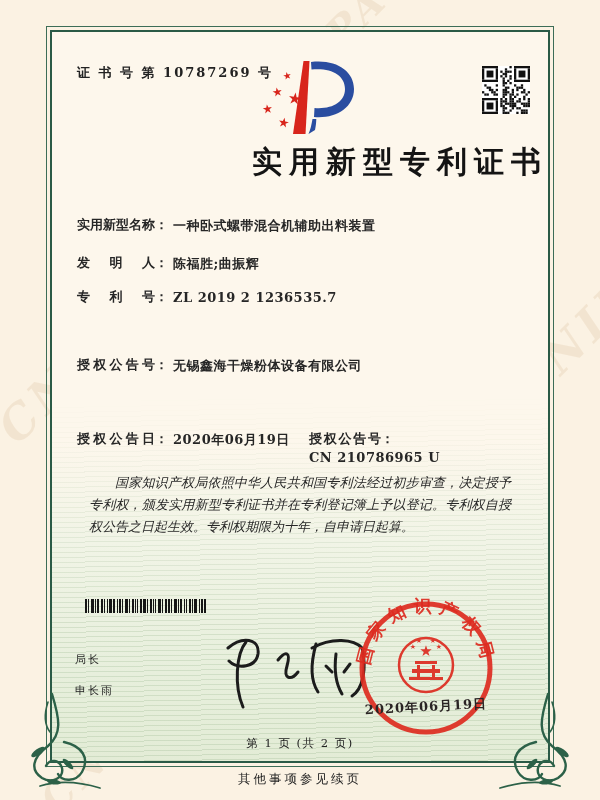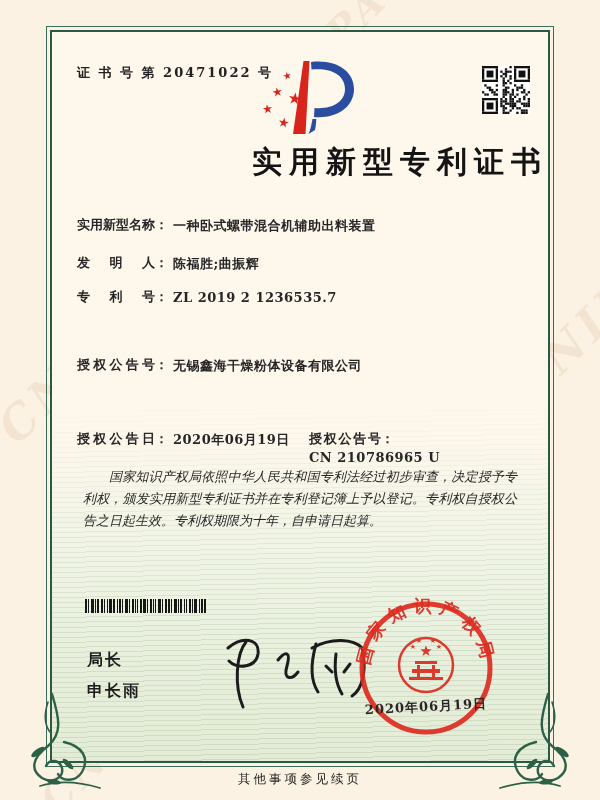--- a/index.html
+++ b/index.html
@@ -32,25 +32,25 @@
   .title{left:0;right:0;top:110px;text-align:right;font-size:30px;font-weight:bold;
          letter-spacing:7px;color:#141414;}
   .frow{left:25px;right:25px;font-size:13px;font-weight:600;color:#262626;}
   .flabel{display:inline-block;width:78px;text-align:justify;text-align-last:justify;vertical-align:top;}
   .fcolon{display:inline-block;vertical-align:top;margin-right:5px;}
   .fvalue{display:inline-block;vertical-align:top;max-width:358px;line-height:1.6;letter-spacing:.5px;}
   .g2{position:absolute;left:232px;top:0;}
   .g2 .flabel{width:72px;}
   .paras{left:25px;right:25px;top:428px;font-size:13px;font-style:italic;text-align:justify;
          line-height:1.68;color:#262626;}
-  .paras p{margin:6px;text-indent:2em;}
+  .paras p{margin:12px;text-indent:2em;}
   .barcode{left:33px;top:567px;height:14px;display:flex;align-items:stretch;}
   .barcode span{display:block;background:#161616;}
-  .director{left:35px;top:612px;font-family:"DejaVu Sans","Liberation Sans",sans-serif;
-            font-weight:bold;font-size:16px;color:#1d1d1d;line-height:31px;letter-spacing:2px;}
+  .director{left:23px;top:612px;font-family:"DejaVu Sans","Liberation Sans",sans-serif;
+            font-weight:normal;font-size:11px;color:#1d1d1d;line-height:31px;letter-spacing:2px;}
   .sig{left:112px;top:600px;}
   .seal{left:299px;top:561px;}
   .seal-date{left:299px;top:666px;width:150px;text-align:center;font-size:13px;font-weight:bold;
              color:#2a2424;letter-spacing:1px;transform:rotate(-3deg);}
   .page-info{left:0;right:0;top:704px;text-align:center;font-size:11.5px;letter-spacing:1.5px;color:#222;}
   .cont-note{position:absolute;left:0;right:0;top:771px;text-align:center;font-size:12.5px;
              letter-spacing:3px;color:#222;}
   .orn{position:absolute;width:104px;height:104px;pointer-events:none;}
   .orn-bl{left:4px;top:692px;}
   .orn-br{left:492px;top:692px;transform:scaleX(-1);}
@@ -61,21 +61,21 @@
 <div>
 
   <span class="wm" style="left:235px;top:28px;font-size:40px;">CNIPA</span>
   <span class="wm" style="left:-22px;top:340px;font-size:46px;">CNIPA</span>
   <span class="wm" style="left:492px;top:300px;font-size:46px;">CNIPA</span>
   <span class="wm" style="left:178px;top:492px;font-size:44px;">CNIPA</span>
   <span class="wm" style="left:22px;top:722px;font-size:40px;">CNIPA</span>
 
   <div class="frame">
 
-    <div class="cert-no">证 书 号 第 20471022 号</div>
+    <div class="cert-no">证 书 号 第 10787269 号</div>
 
     <svg class="logo" width="110" height="85" viewBox="0 0 110 85">
       <path d="M46.5 5 L52.5 5 L48.5 78 L36 78 Z" fill="#d8251c"></path>
       <path d="M54 6 C 79 3, 97 15, 97 33 C 97 52, 78 63, 57 61 L57.5 52 C 75 53.5, 88 46, 88 33 C 88 19, 74 11.5, 54.5 13.5 Z" fill="#2a4da0"></path>
       <path d="M55.5 63 C 54.5 68.5, 53.5 73.5, 51.5 78 L58 74 C 59 69.5, 59.2 66, 59.3 63 Z" fill="#2a4da0"></path>
       <g fill="#d8251c" font-family="DejaVu Sans, sans-serif" text-anchor="middle">
         <text x="31" y="23" font-size="10" transform="rotate(-12 31 23)">★</text>
         <text x="21" y="40" font-size="12" transform="rotate(-10 21 40)">★</text>
         <text x="37" y="48" font-size="16" transform="rotate(8 37 48)">★</text>
         <text x="11" y="57" font-size="12" transform="rotate(-8 11 57)">★</text>
@@ -320,20 +320,21 @@
         </g>
         <rect x="64" y="68" width="22" height="3"></rect>
         <rect x="61" y="76" width="28" height="4"></rect>
         <rect x="58" y="84" width="34" height="3"></rect>
         <rect x="66" y="72" width="3" height="12"></rect>
         <rect x="81" y="72" width="3" height="12"></rect>
       </g>
     </svg>
     <div class="seal-date">2020年06月19日</div>
 
+    <div class="page-info">第 1 页 (共 2 页)</div>
   </div>
 
   <svg class="orn orn-bl" viewBox="0 0 104 104">
     <g fill="none" stroke="#2c6148" stroke-width="2.4" stroke-linecap="round">
       <path d="M48 2 C 56 28, 58 42, 44 54 C 28 66, 26 78, 38 86 C 48 92, 60 86, 58 76 C 56 68, 46 66, 42 74"></path>
       <path d="M60 50 C 78 54, 86 66, 78 80 C 72 90, 58 90, 54 82"></path>
       <path d="M44 10 C 40 22, 40 32, 46 40" stroke-width="1.6"></path>
       <path d="M36 94 C 56 88, 76 90, 96 96" stroke-width="1.8"></path>
     </g>
     <g fill="#2c6148">

